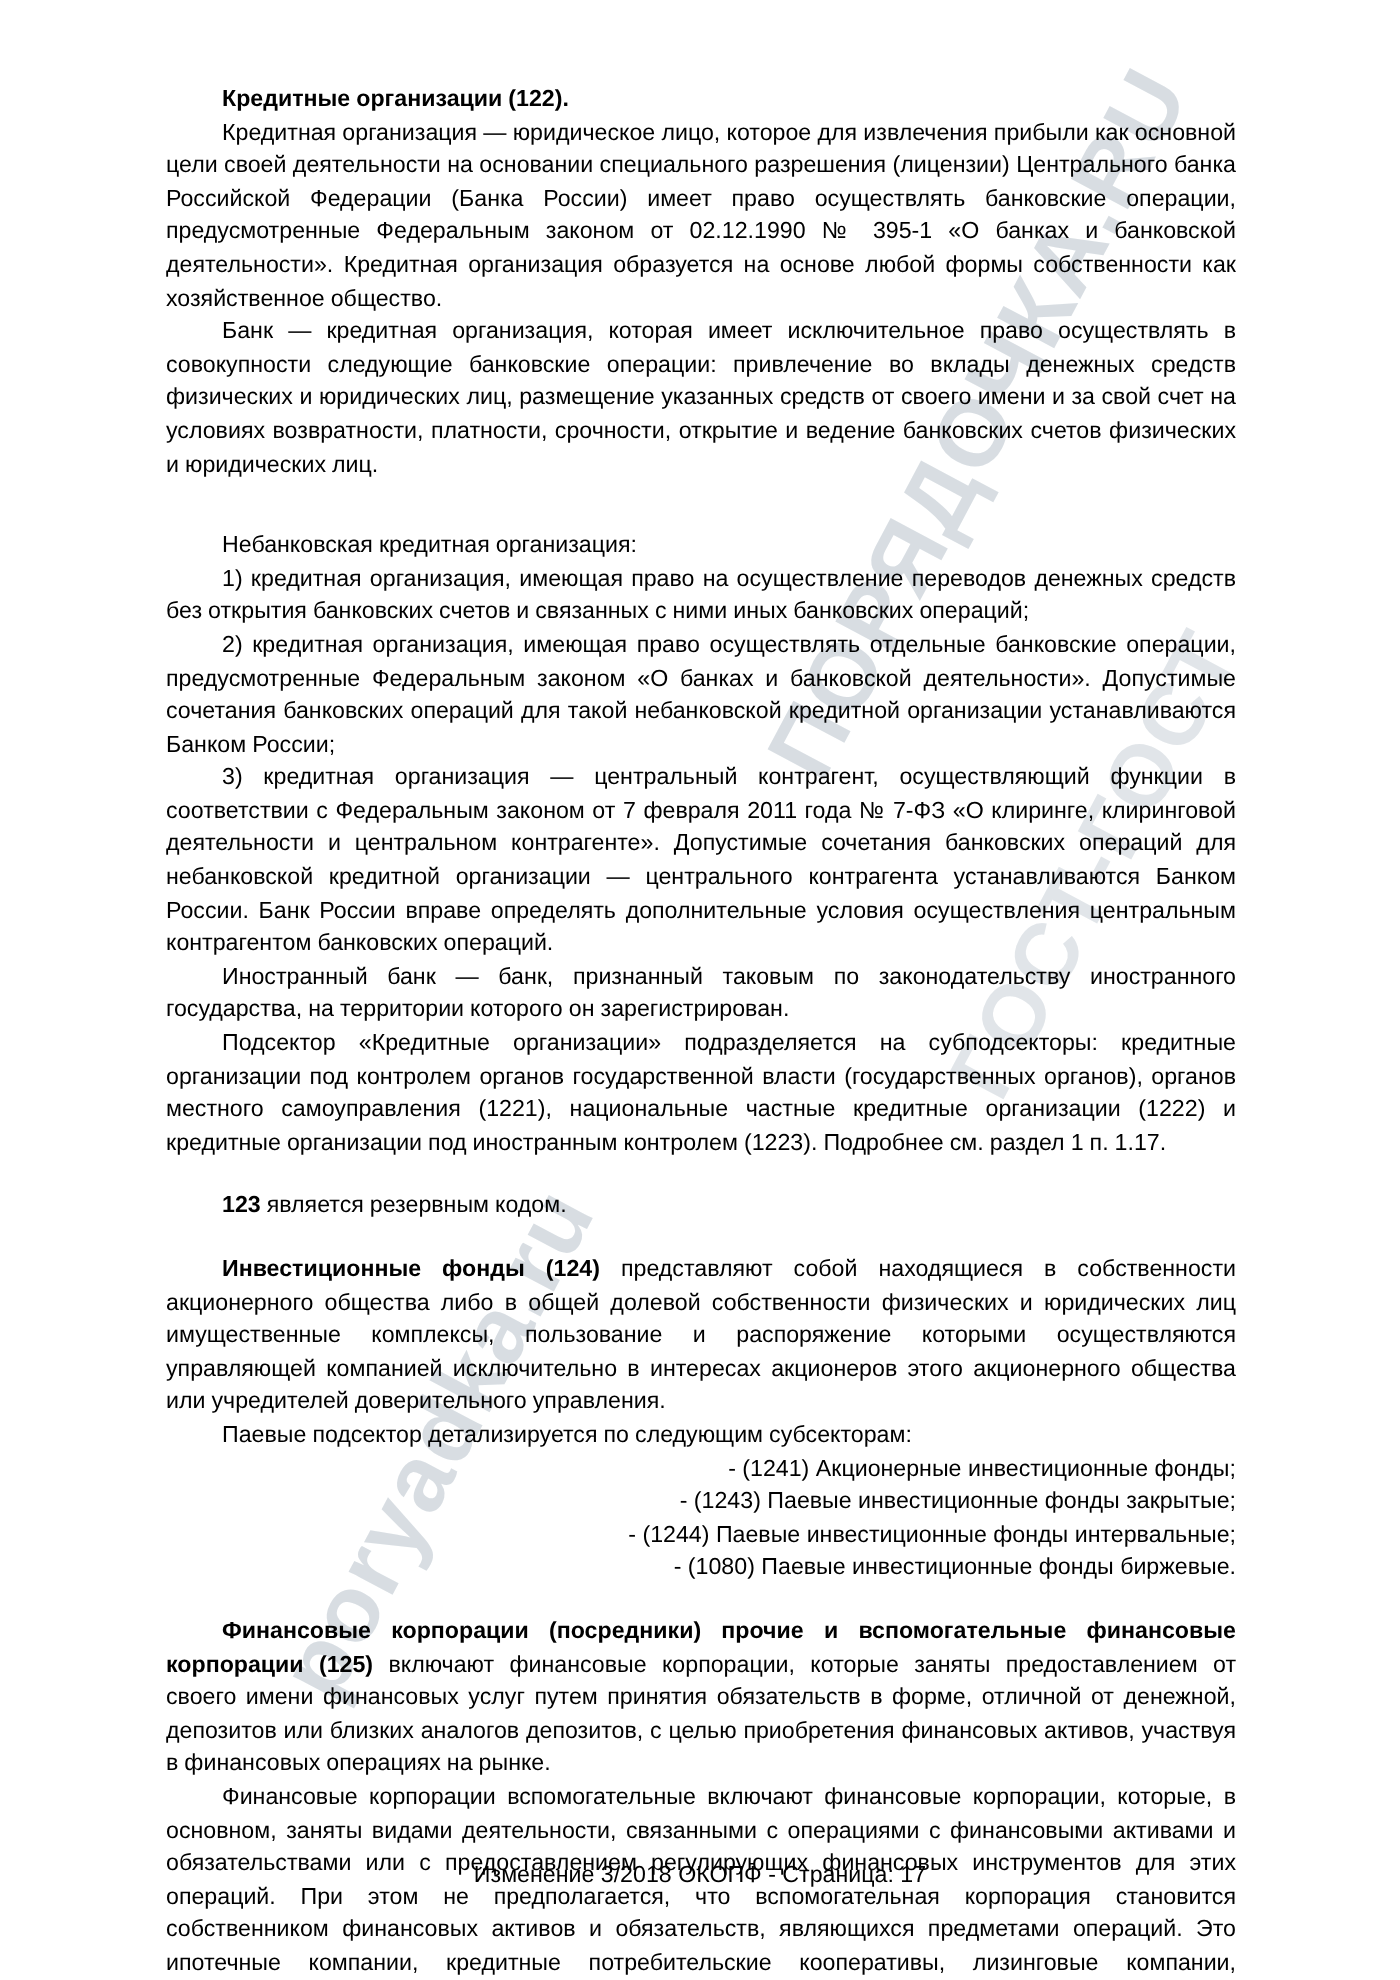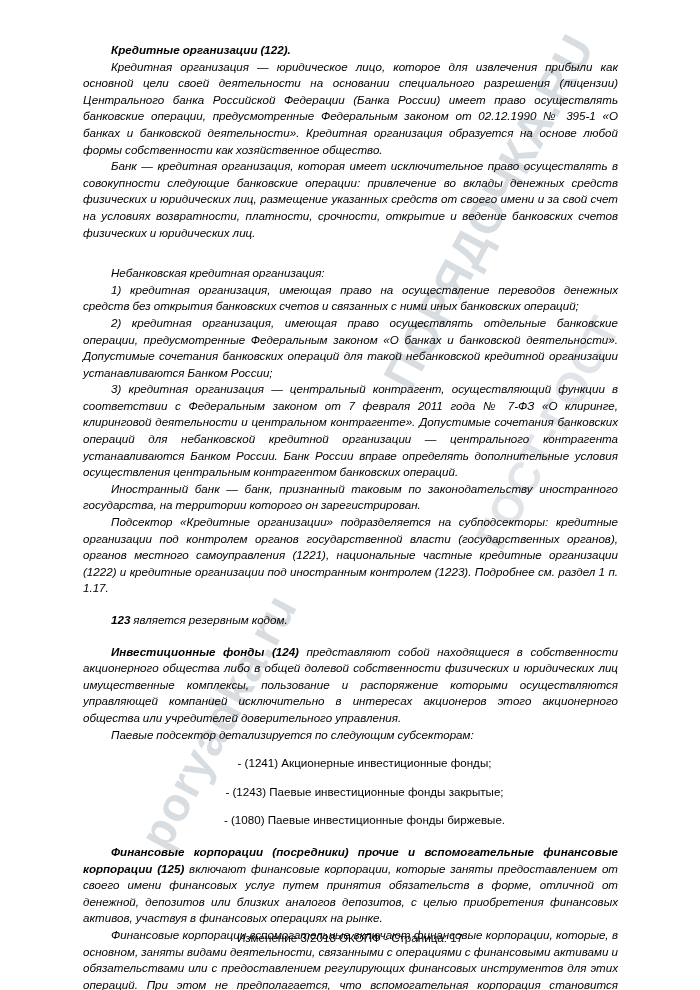--- a/index.html
+++ b/index.html
@@ -69,34 +69,33 @@
   }
   .para {
     font-size: 11.6px;
     line-height: 16.6px;
     text-align: justify;
     text-justify: inter-word;
     margin: 0;
     padding: 0;
     text-indent: 28px;
     word-spacing: -0.2px;
-    font-style: italic;
   }
   .para.gap-sm { margin-top: 24px; }
   .para.gap-md { margin-top: 15px; }
   .para.last-free { text-align: left; }
   .para b, .para strong { font-weight: 700; }
 
   .list-item {
     font-size: 11.6px;
     line-height: 16.6px;
-    margin: 12px;
+    margin: 0;
     padding: 0;
     text-indent: 28px;
-    text-align: center;
+    text-align: right;
   }
 
   .footer {
     position: absolute;
     left: 0;
     top: 930px;
     width: 700px;
     text-align: center;
     font-size: 11.6px;
     line-height: 16px;
@@ -125,20 +124,21 @@
     <p class="para">3) кредитная организация — центральный контрагент, осуществляющий функции в соответствии с Федеральным законом от 7 февраля 2011 года № 7-ФЗ «О клиринге, клиринговой деятельности и центральном контрагенте». Допустимые сочетания банковских операций для небанковской кредитной организации — центрального контрагента устанавливаются Банком России. Банк России вправе определять дополнительные условия осуществления центральным контрагентом банковских операций.</p>
     <p class="para">Иностранный банк — банк, признанный таковым по законодательству иностранного государства, на территории которого он зарегистрирован.</p>
     <p class="para">Подсектор «Кредитные организации» подразделяется на субподсекторы: кредитные организации под контролем органов государственной власти (государственных органов), органов местного самоуправления (1221), национальные частные кредитные организации (1222) и кредитные организации под иностранным контролем (1223). Подробнее см. раздел 1 п. 1.17.</p>
 
     <p class="para gap-md last-free"><b>123</b><span> является резервным кодом.</span></p>
 
     <p class="para gap-md"><b>Инвестиционные фонды (124)</b><span> представляют собой находящиеся в собственности акционерного общества либо в общей долевой собственности физических и юридических лиц имущественные комплексы, пользование и распоряжение которыми осуществляются управляющей компанией исключительно в интересах акционеров этого акционерного общества или учредителей доверительного управления.</span></p>
     <p class="para last-free">Паевые подсектор детализируется по следующим субсекторам:</p>
     <p class="list-item">- (1241) Акционерные инвестиционные фонды;</p>
     <p class="list-item">- (1243) Паевые инвестиционные фонды закрытые;</p>
+    <p class="list-item">- (1244) Паевые инвестиционные фонды интервальные;</p>
     <p class="list-item">- (1080) Паевые инвестиционные фонды биржевые.</p>
 
     <p class="para gap-md"><b>Финансовые корпорации (посредники) прочие и вспомогательные финансовые корпорации (125)</b><span> включают финансовые корпорации, которые заняты предоставлением от своего имени финансовых услуг путем принятия обязательств в форме, отличной от денежной, депозитов или близких аналогов депозитов, с целью приобретения финансовых активов, участвуя в финансовых операциях на рынке.</span></p>
     <p class="para">Финансовые корпорации вспомогательные включают финансовые корпорации, которые, в основном, заняты видами деятельности, связанными с операциями с финансовыми активами и обязательствами или с предоставлением регулирующих финансовых инструментов для этих операций. При этом не предполагается, что вспомогательная корпорация становится собственником финансовых активов и обязательств, являющихся предметами операций. Это ипотечные компании, кредитные потребительские кооперативы, лизинговые компании, инвестиционные компании, а также другие финансовые посредники, привлекающие ресурсы в форме, отличной от депозитов, наличных денег или страховых резервов.</p>
 
   </div>
 
   <div class="footer">Изменение 3/2018 ОКОПФ - Страница: 17</div>
 
 </div>

